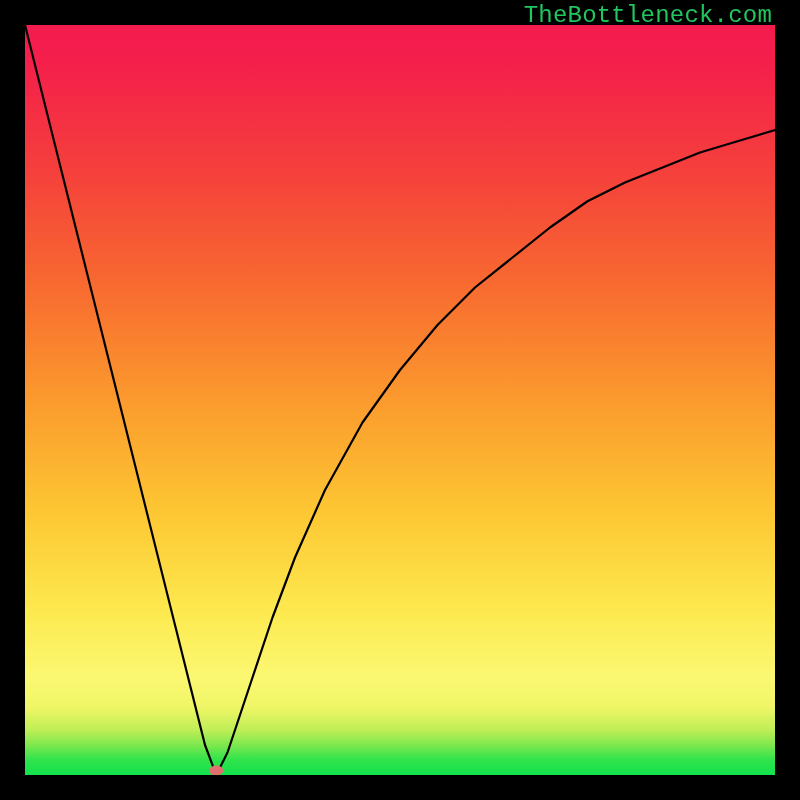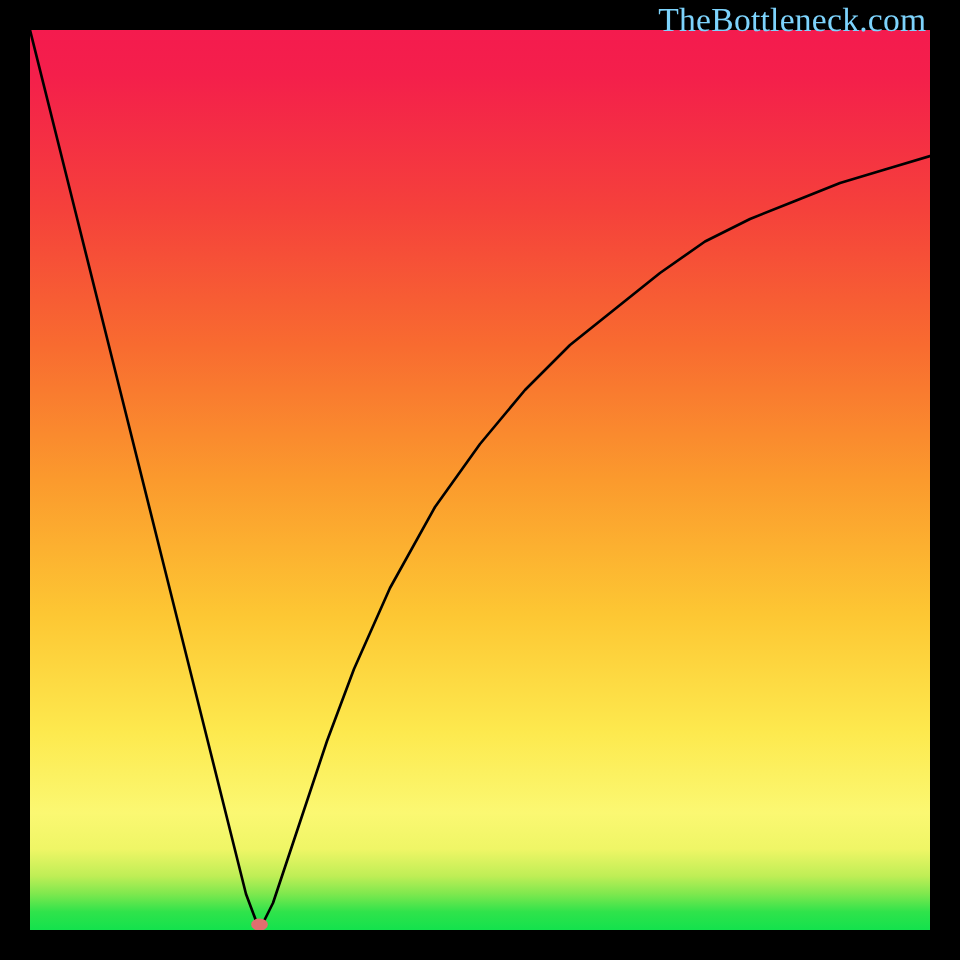--- a/index.html
+++ b/index.html
@@ -22,23 +22,23 @@
     position: absolute;
     left: 0;
     top: 0;
     width: 750px;
     height: 750px;
   }
   .watermark {
     position: absolute;
     top: 2px;
     right: 28px;
-    font-family: Liberation Serif, serif;
-    font-size: 28px;
-    color: #7dd3fc;
+    font-family: Liberation Mono, monospace;
+    font-size: 24px;
+    color: #22c55e;
     font-weight: 400;
     letter-spacing: 0.2px;
   }
 </style>
 </head>
 <body>
 
 <div class="frame">
   <svg class="plot" viewBox="0 0 750 750">
     <defs>

